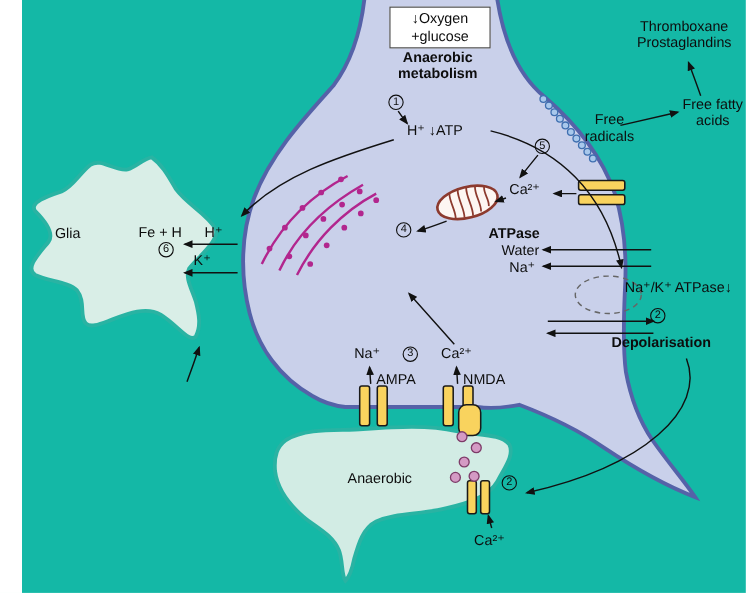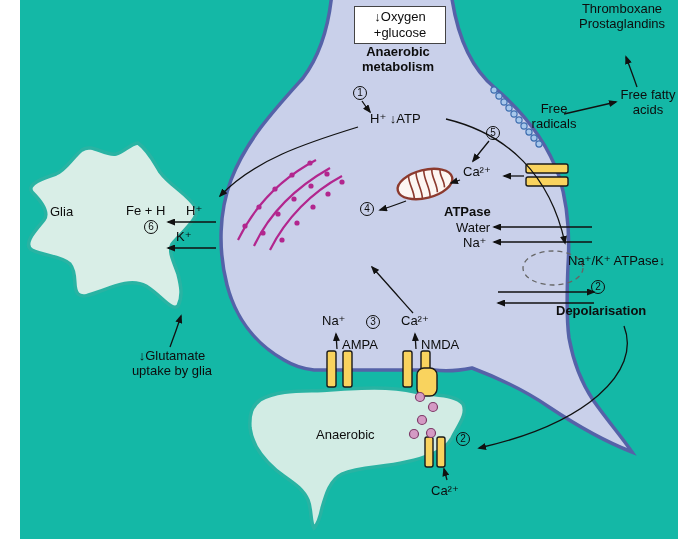--- a/index.html
+++ b/index.html
@@ -151,21 +151,21 @@
 </div>
 
 <div class="label c b" style="left:378px;top:44px">
   <div>Anaerobic</div>
   <div>metabolism</div>
 </div>
 
 <span class="circ" style="left:333px;top:86px">1</span>
 <div class="label" style="left:350px;top:111px">H⁺ ↓ATP</div>
 
-<div class="label c" style="left:602px;top:1px">
+<div class="label c" style="left:602px;top:16px">
   <div>Thromboxane</div>
   <div>Prostaglandins</div>
 </div>
 
 <div class="label c" style="left:628px;top:87px">
   <div>Free fatty</div>
   <div>acids</div>
 </div>
 
 <div class="label c" style="left:534px;top:101px">
@@ -191,23 +191,19 @@
 <span class="circ" style="left:124px;top:220px">6</span>
 <div class="label" style="left:166px;top:203px">H⁺</div>
 <div class="label" style="left:156px;top:229px">K⁺</div>
 
 <div class="label" style="left:302px;top:313px">Na⁺</div>
 <span class="circ" style="left:346px;top:315px">3</span>
 <div class="label" style="left:381px;top:313px">Ca²⁺</div>
 <div class="label" style="left:322px;top:337px">AMPA</div>
 <div class="label" style="left:401px;top:337px">NMDA</div>
 
-<div class="label c" style="left:152px;top:348px">
-  <div>↓Glutamate</div>
-  <div>uptake by glia</div>
-</div>
 
 <div class="label" style="left:296px;top:427px">Anaerobic</div>
 <span class="circ" style="left:436px;top:432px">2</span>
 <div class="label" style="left:411px;top:483px">Ca²⁺</div>
 
 
 </div>
 
 </body></html>

